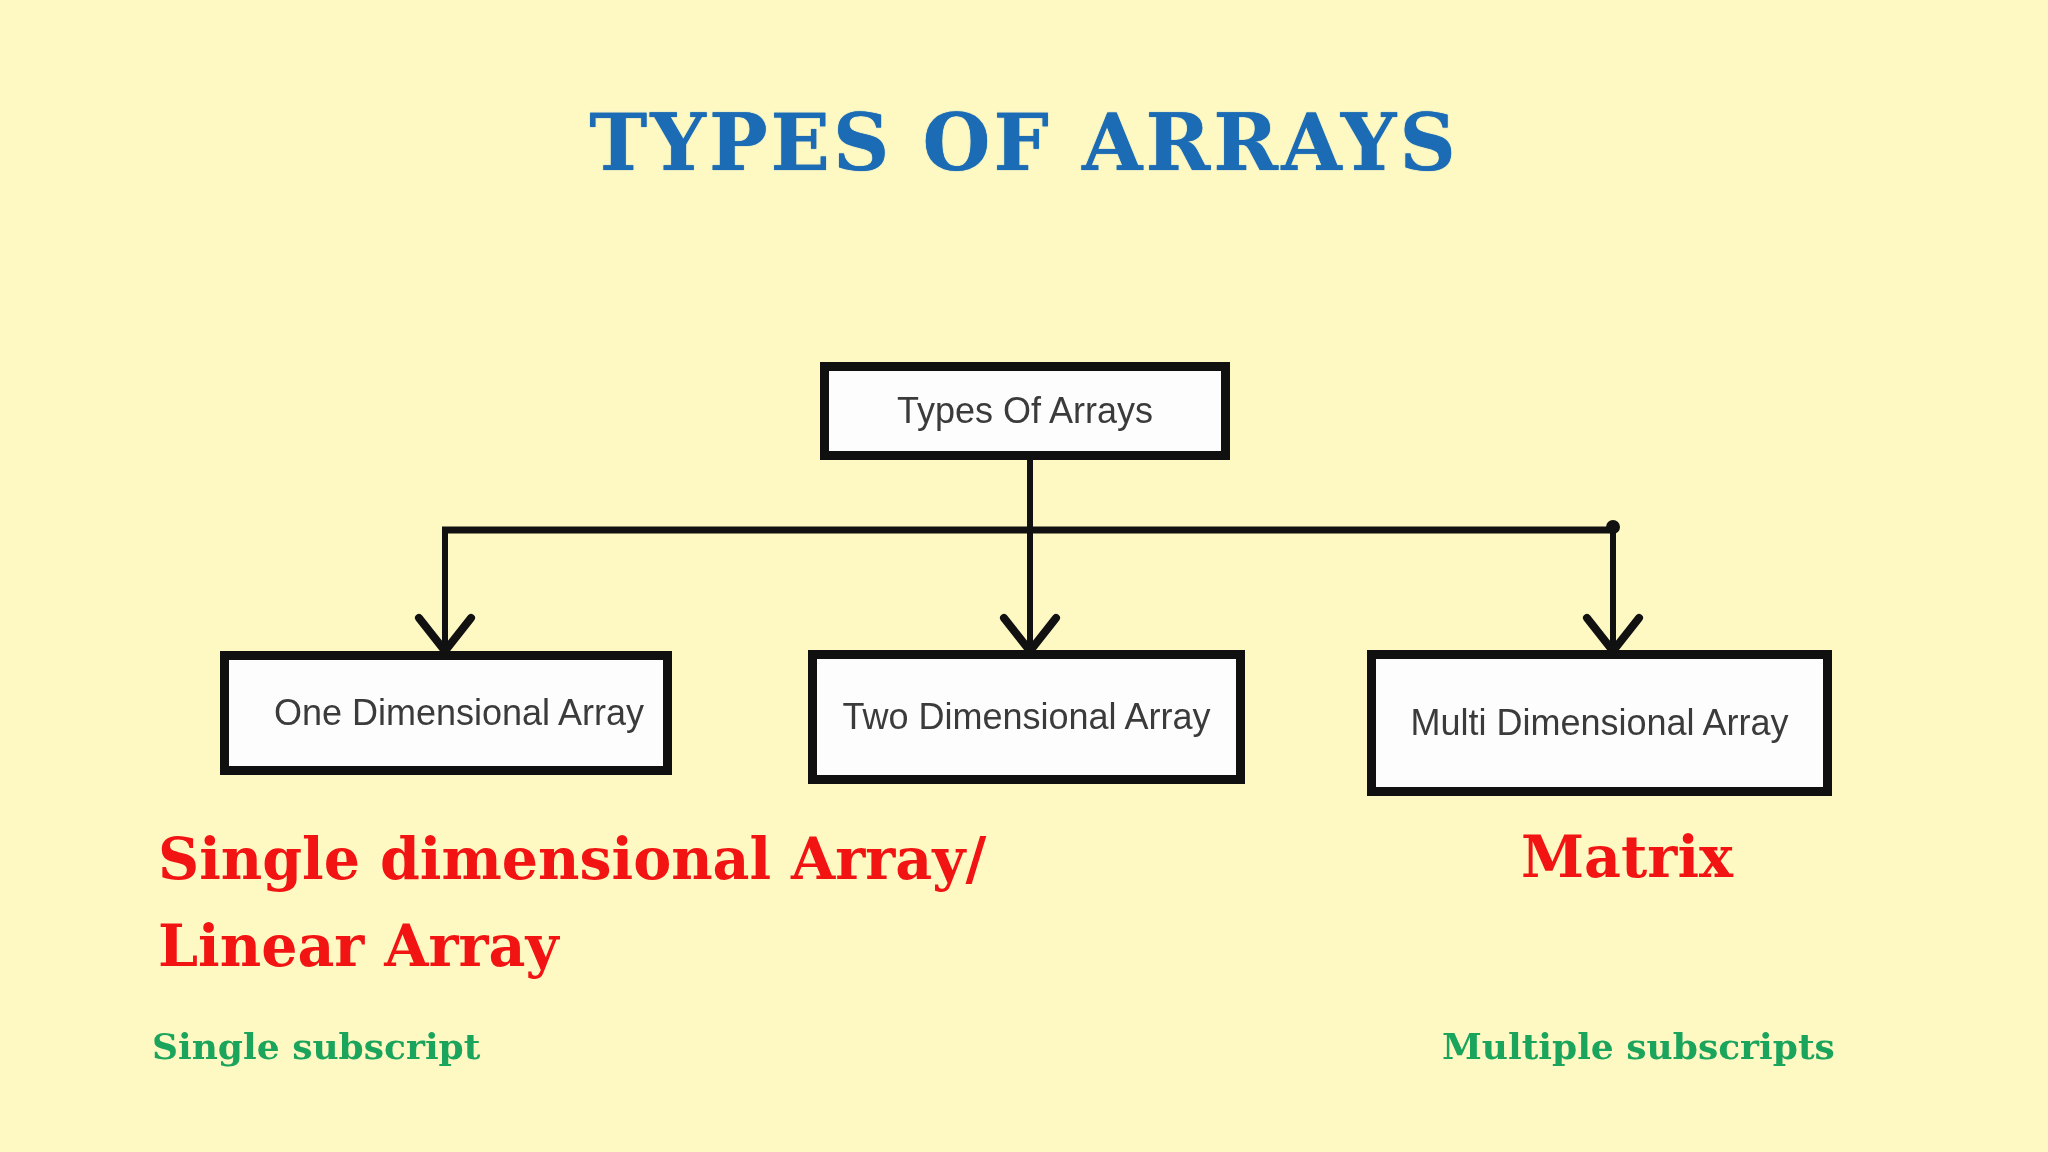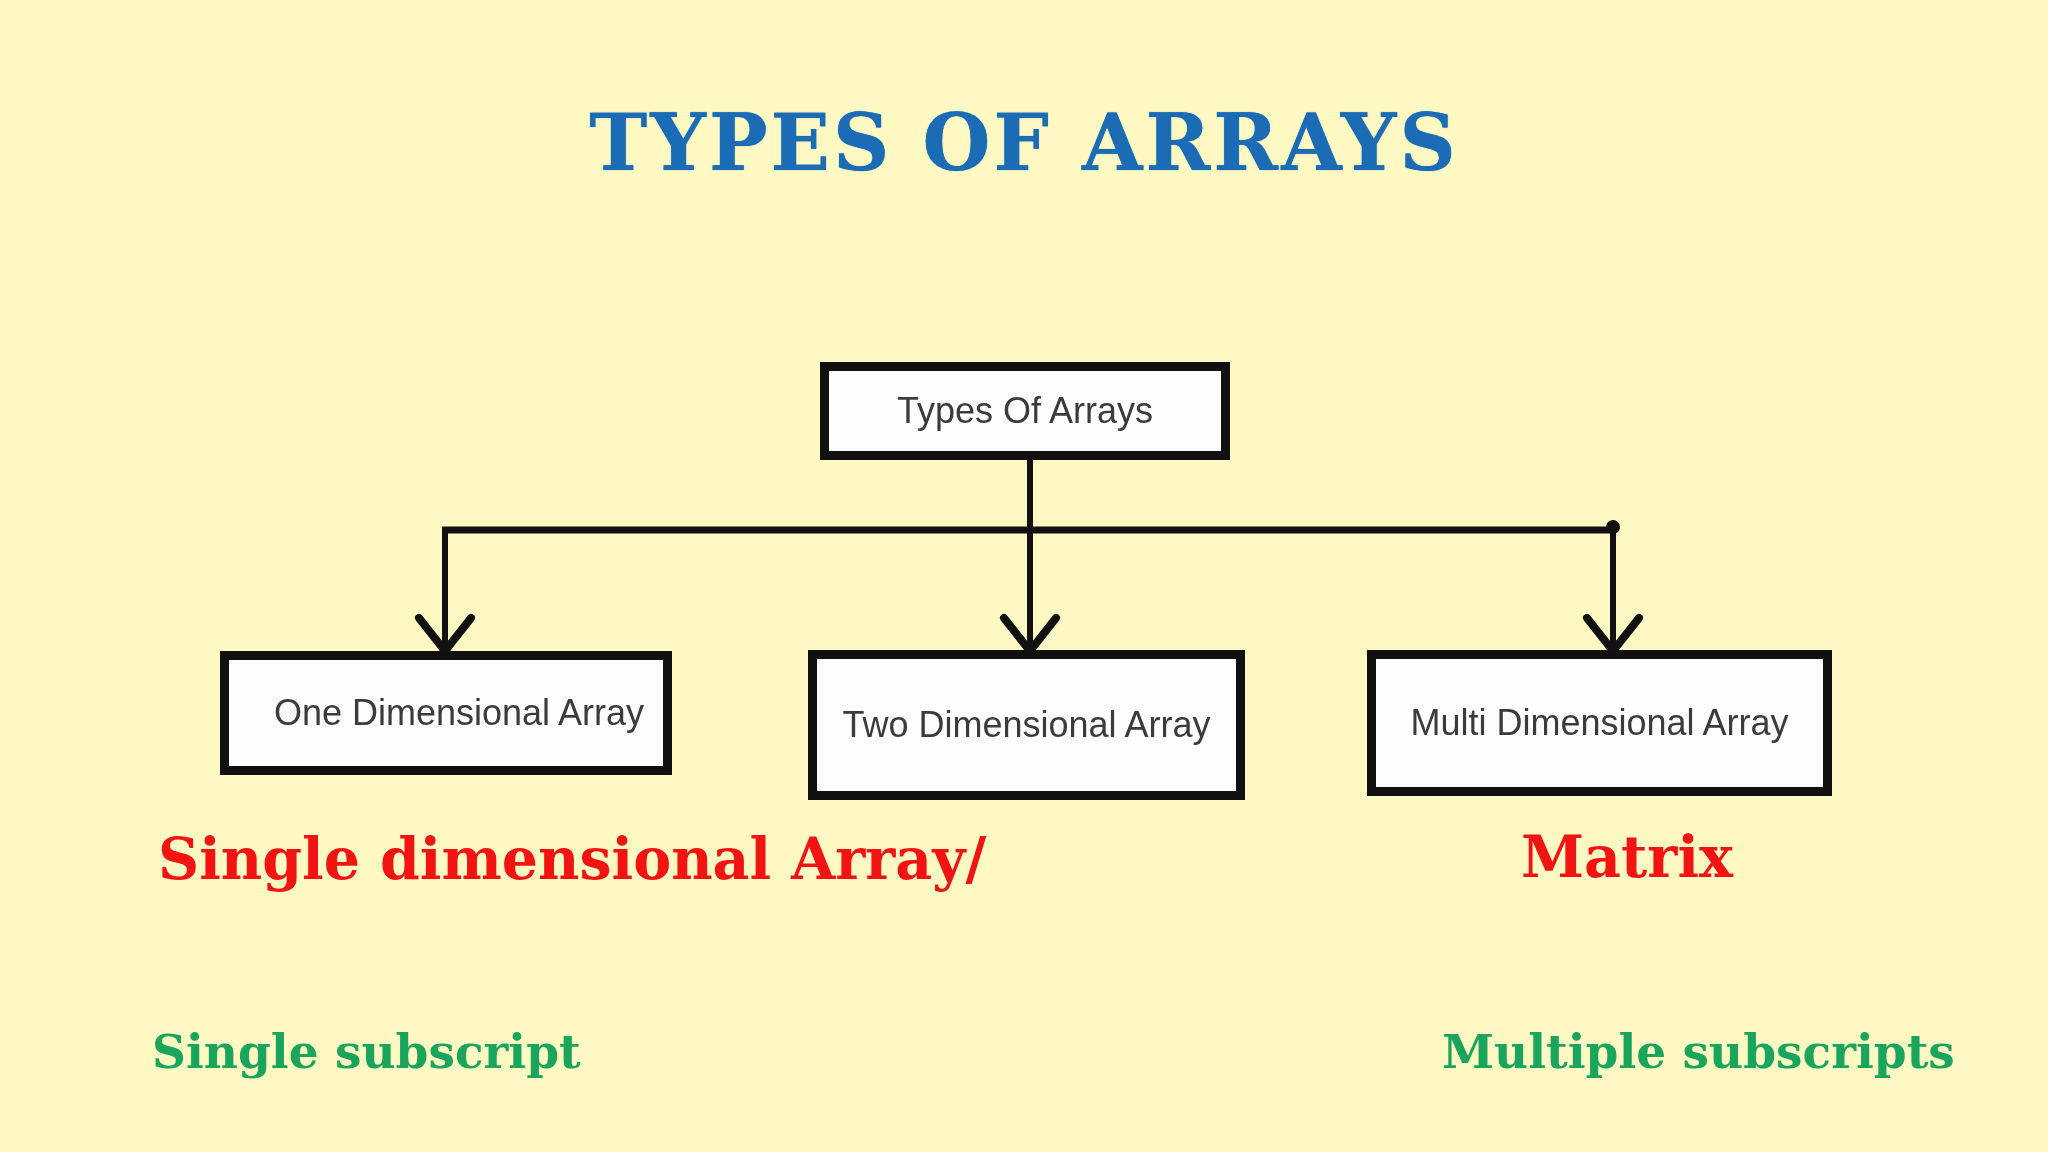--- a/index.html
+++ b/index.html
@@ -36,31 +36,31 @@
     background: #fdfdfd;
     display: flex;
     align-items: center;
     justify-content: center;
     color: #3b3b3b;
     font-family: "Liberation Sans", sans-serif;
     font-size: 36px;
   }
   .node.root  { left: 820px;  top: 362px; width: 410px; height: 98px;  }
   .node.c1    { left: 220px;  top: 651px; width: 452px; height: 124px; padding-left: 26px; }
-  .node.c2    { left: 808px;  top: 650px; width: 437px; height: 150px; text-align: center; }
+  .node.c2    { left: 808px;  top: 650px; width: 437px; height: 134px; text-align: center; }
   .node.c3    { left: 1367px; top: 650px; width: 465px; height: 146px; }
   .note {
     position: absolute;
     font-family: "DejaVu Serif", serif;
     font-weight: bold;
     line-height: 1;
     white-space: nowrap;
   }
   .note.red   { color: #f21313; font-size: 57px; }
-  .note.green { color: #1aa45c; font-size: 47px; }
+  .note.green { color: #1aa45c; font-size: 36px; }
   .red-line1  { left: 158px;  top: 830px;  }
   .red-line2  { left: 158px;  top: 917px;  }
   .red-matrix { left: 1521px; top: 828px;  }
   .green-1    { left: 152px;  top: 1028px; }
   .green-2    { left: 922px;  top: 1028px; }
   .green-3    { left: 1442px; top: 1028px; }
 </style>
 </head>
 <body>
 
@@ -96,20 +96,21 @@
   <div class="node c2">
     <span>Two Dimensional Array</span>
   </div>
 
   <div class="node c3">
     <span>Multi Dimensional Array</span>
   </div>
 
   <div class="note red red-line1">Single dimensional Array/</div>
 
+  <div class="note red red-line2">Linear Array</div>
 
   <div class="note red red-matrix">Matrix</div>
 
   <div class="note green green-1">Single subscript</div>
 
 
   <div class="note green green-3">Multiple subscripts</div>
 
 </div>
 

